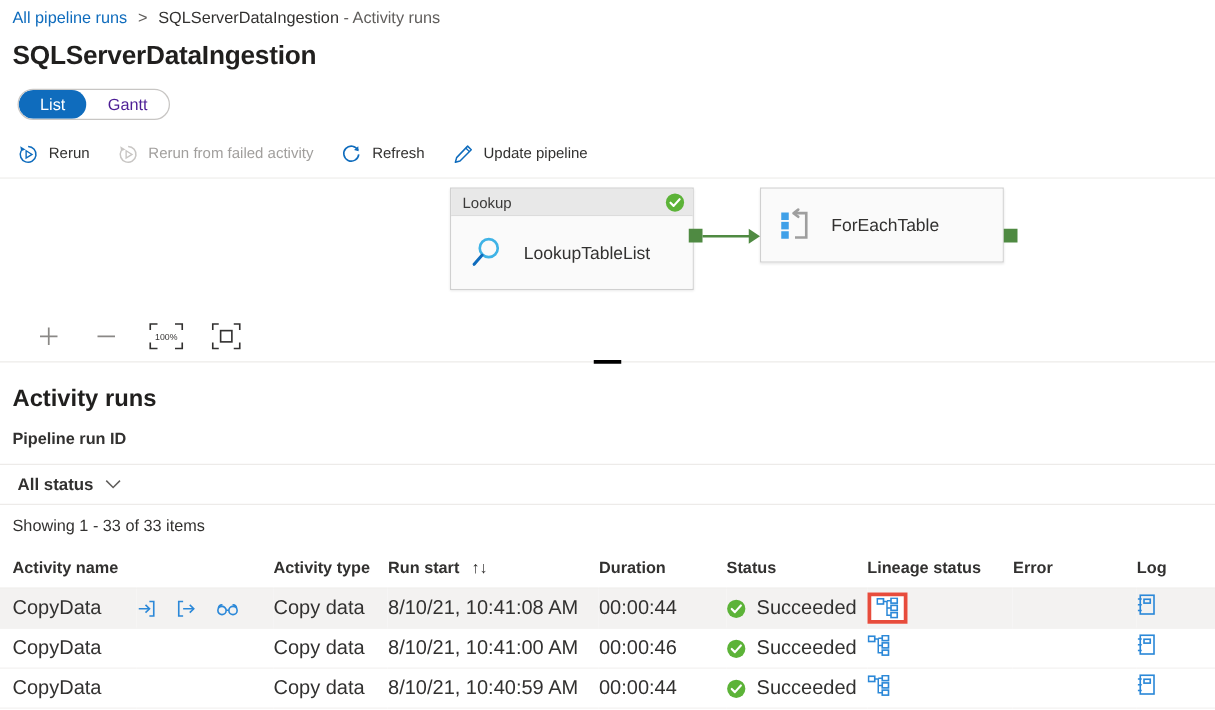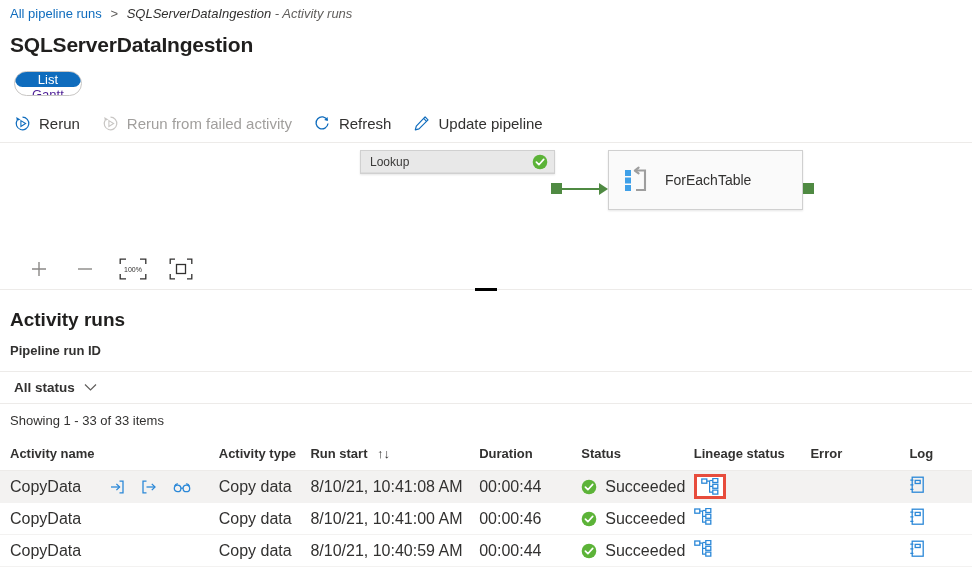--- a/index.html
+++ b/index.html
@@ -16,21 +16,21 @@
 
   
   .breadcrumb {
     padding: 6px 10px 0 10px;
     font-size: 13px;
     white-space: nowrap;
     height: 27px;
   }
   .bc-link { color: #0f6cbd; cursor: pointer; }
   .bc-sep { color: #605e5c; margin: 0 5px; }
-  .bc-current { color: #323130; font-style: italic; }
+  .bc-current { color: #323130; }
   .bc-current .bc-dash { color: #605e5c; }
 
   
   .page-title {
     padding: 6px 10px 0 10px;
     font-size: 21px;
     font-weight: bold;
     color: #201f1e;
     letter-spacing: -0.2px;
     height: 36px;
@@ -38,21 +38,20 @@
 
   
   .toggle-wrap { padding: 8px 0 0 14px; }
   .toggle {
     display: inline-flex;
     border: 1px solid #c8c6c4;
     border-radius: 14px;
     overflow: hidden;
     height: 25px;
     background: #ffffff;
-    flex-direction: column;
   }
   .toggle .seg {
     display: flex; align-items: center; justify-content: center;
     font-size: 13px;
     padding: 0 17px;
     cursor: pointer;
     color: #4c1d95;
     border-radius: 14px;
     height: 100%;
   }
@@ -65,21 +64,21 @@
     display: flex;
     align-items: center;
     border-bottom: 1px solid #edebe9;
     padding-left: 14px;
   }
   .cmd {
     display: flex; align-items: flex-start;
     gap: 8px;
     margin-right: 22px;
     cursor: pointer;
-    font-size: 15px;
+    font-size: 12px;
     color: #323130;
     white-space: nowrap;
   }
   .cmd.disabled { color: #a19f9d; cursor: default; }
   .cmd .glyph { display: flex; align-items: center; }
 
   
   .canvas {
     position: relative;
     height: 106px;
@@ -301,20 +300,30 @@
 
   <div class="node" style="left:360px; top:7px;">
     <div class="node-hdr">
       <span>Lookup</span>
       <span class="status-dot">
         <svg width="16" height="16" viewBox="0 0 16 16">
           <circle cx="8" cy="8" r="7.3" fill="#5cb338"></circle>
           <path d="M4.4 8.2 L6.9 10.7 L11.7 5.4" fill="none" stroke="#ffffff" stroke-width="1.7" stroke-linecap="round" stroke-linejoin="round"></path>
         </svg>
       </span>
+    </div>
+    <div class="node-body">
+      <span>
+        <svg width="30" height="30" viewBox="0 0 30 30">
+          <circle cx="16" cy="11.5" r="7.2" fill="none" stroke="#3fb3e6" stroke-width="2.1"></circle>
+          <path d="M10.6 17.2 L4.3 24.4" fill="none" stroke="#0f6cbd" stroke-width="2.4" stroke-linecap="round"></path>
+          <path d="M5.5 23.2 L3.0 26.2 L6.0 24.0 Z" fill="#0f6cbd"></path>
+        </svg>
+      </span>
+      <span>LookupTableList</span>
     </div>
   </div>
 
   <div class="port" style="left:551px; top:40px;"></div>
   <div class="conn-line" style="left:562px; top:44.5px; width:40px;"></div>
   <div class="conn-arrow" style="left:599px; top:39.5px;"></div>
 
   <div class="node" style="left:608px; top:7px;">
     <div class="node-body">
       <span>

